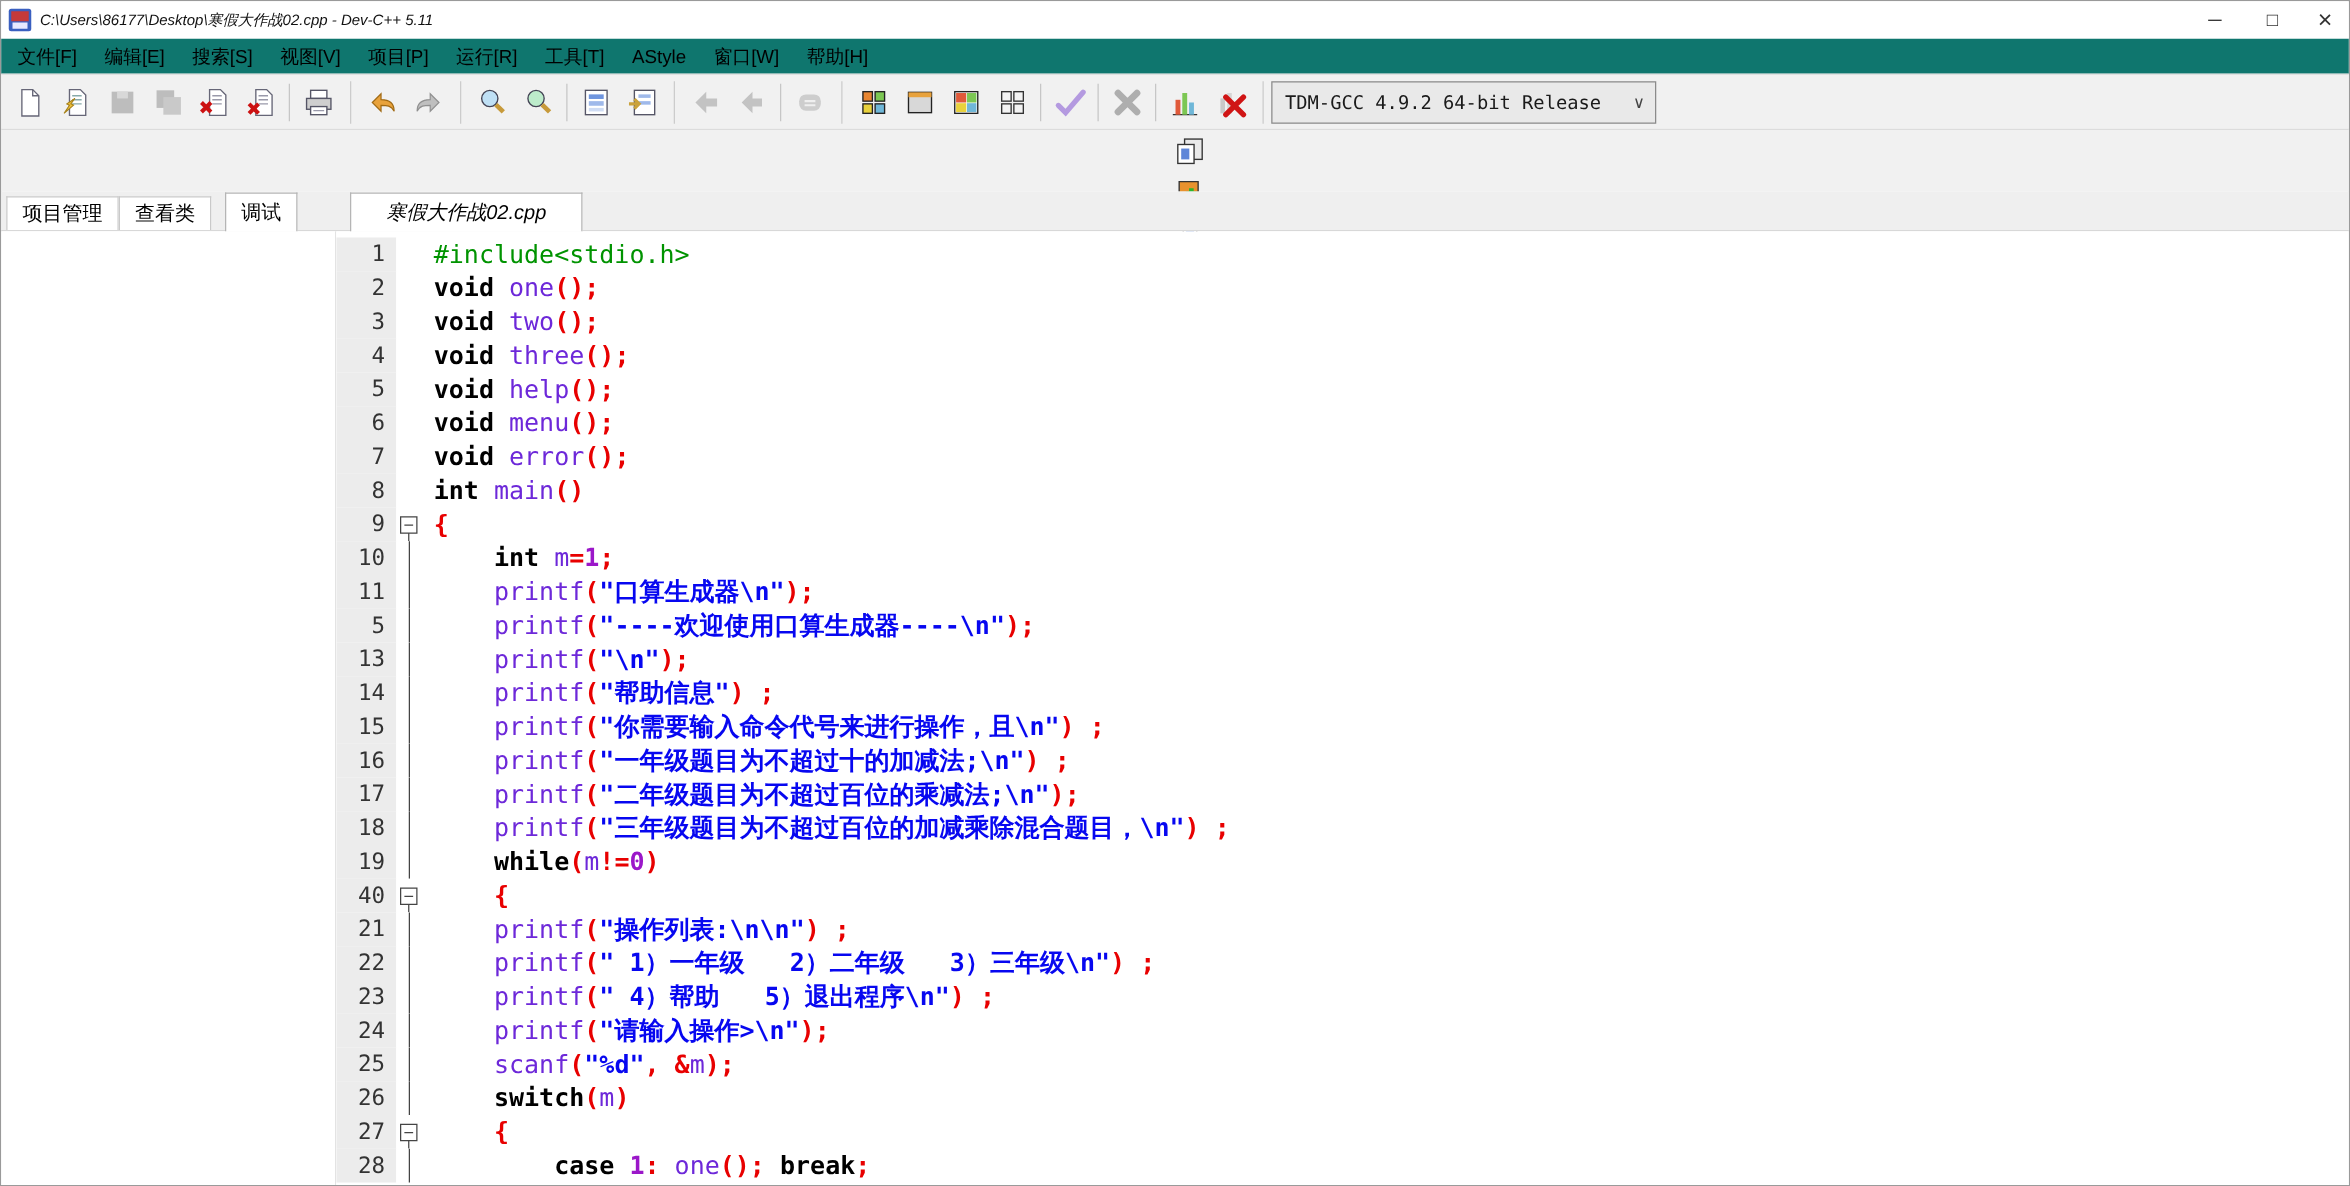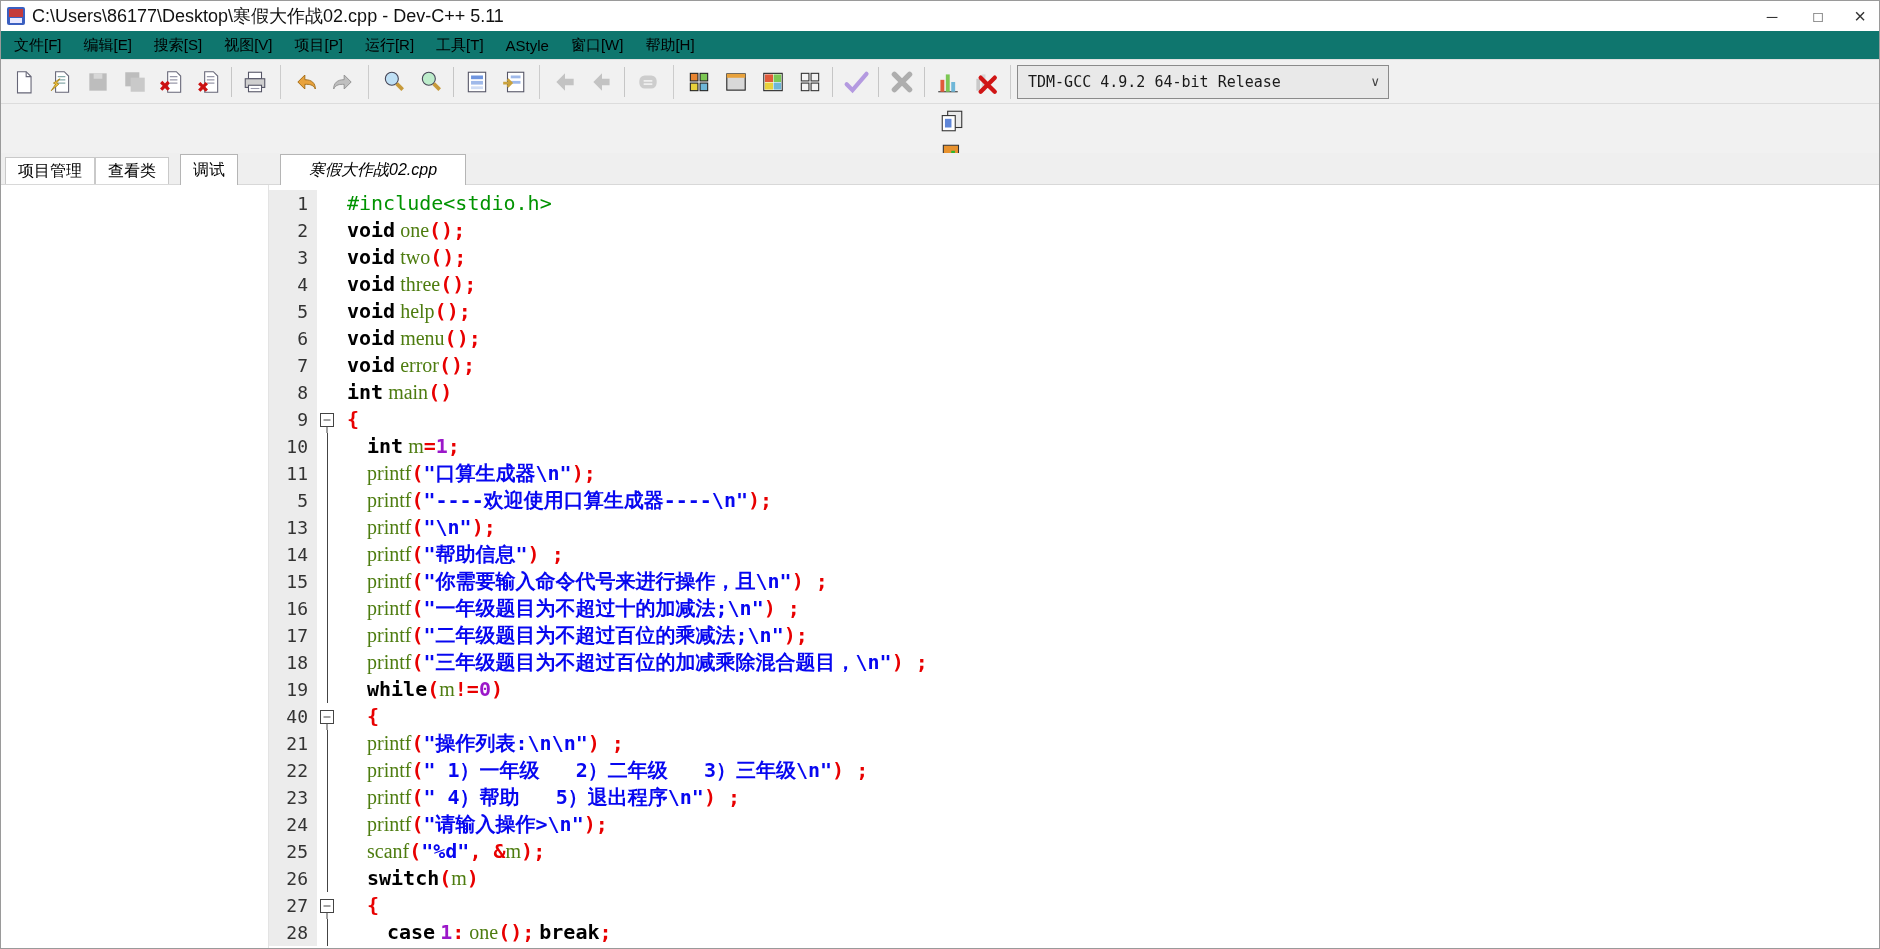--- a/index.html
+++ b/index.html
@@ -3,21 +3,21 @@
 <meta charset="utf-8">
 <style>
   * { margin:0; padding:0; box-sizing:border-box; }
   html,body { width:1880px; height:949px; overflow:hidden; background:#fff;
               font-family:"Liberation Sans", sans-serif; }
   .window { width:1880px; height:949px; display:flex; flex-direction:column; background:#fff; border:1px solid #9a9a9a; }
 
   
   .titlebar { height:30px; display:flex; align-items:center; background:#fff; flex:none; }
   .app-icon { width:20px; height:20px; margin:0 6px 0 5px; flex:none; }
-  .title-text { font-size:18px; color:#111; white-space:nowrap; }
+  .title-text { font-size:12px; color:#111; white-space:nowrap;font-style:italic; }
   .win-controls { margin-left:auto; display:flex; height:100%; }
   .win-btn { width:46px; height:100%; display:flex; align-items:center; justify-content:center;
              font-size:15px; color:#333; cursor:default; }
   .win-btn.close { width:38px; }
 
   
   .menubar { height:28px; display:flex; align-items:center; background:#0f766e; padding-left:2px; flex:none; }
   .menu-item { padding:3px 11px; font-size:15px; color:#000; white-space:nowrap; }
 
   
@@ -48,21 +48,21 @@
   .code-row { display:flex; height:27px; }
   .gutter-num { width:48px; flex:none; background:#ececec; color:#333;
                 font-family:"DejaVu Sans Mono", monospace; font-size:18px; line-height:27px;
                 text-align:right; padding-right:9px; }
   .fold-cell { width:26px; flex:none; position:relative; background:#fff; }
   .fold-cell.vline::before { content:""; position:absolute; left:9.5px; top:0; bottom:0; width:1px; background:#444; }
   .code-text { flex:1; white-space:pre; font-family:"DejaVu Sans Mono", monospace;
                font-size:20px; line-height:27px; padding-left:4px; }
   .tk-pre { color:#009300; }
   .tk-kw  { color:#000; font-weight:bold; }
-  .tk-id  { color:#4d7c0f;font-family:Liberation Serif, serif; }
+  .tk-id  { color:#6d28d9; }
   .tk-sym { color:#e80000; font-weight:bold; }
   .tk-str { color:#0707f0; font-weight:bold; }
   .tk-num { color:#9b17c9; font-weight:bold; }
   svg { display:block; }
 </style>
 </head>
 <body>
 
 <div class="window">
 
@@ -263,21 +263,21 @@
         </svg>
       </div>
     <div class="tb">
         <svg width="26" height="26" viewBox="0 0 24 24">
           <rect x="4" y="9" width="3.4" height="11" fill="#c9c9c9"></rect>
           <rect x="9" y="5" width="3.4" height="15" fill="#d6d6d6"></rect>
           <path d="M8 8 L21 21 M21 8 L8 21" stroke="#d01515" stroke-width="4" stroke-linecap="round"></path>
         </svg>
       </div>
     <span class="grip"></span>
-    <div class="combo" style="width:372px">
+    <div class="combo" style="width:308px">
       <span class="combo-label">TDM-GCC 4.9.2 64-bit Release</span>
       <span class="chev">∨</span>
     </div>
   </div>
 
   <div class="toolbar r2">
     <div class="tb">
         <svg width="26" height="26" viewBox="0 0 24 24">
           <rect x="8" y="3" width="13" height="15" fill="#e9e9e9" stroke="#333"></rect>
           <rect x="3" y="7" width="12" height="14" fill="#fff" stroke="#333"></rect>

